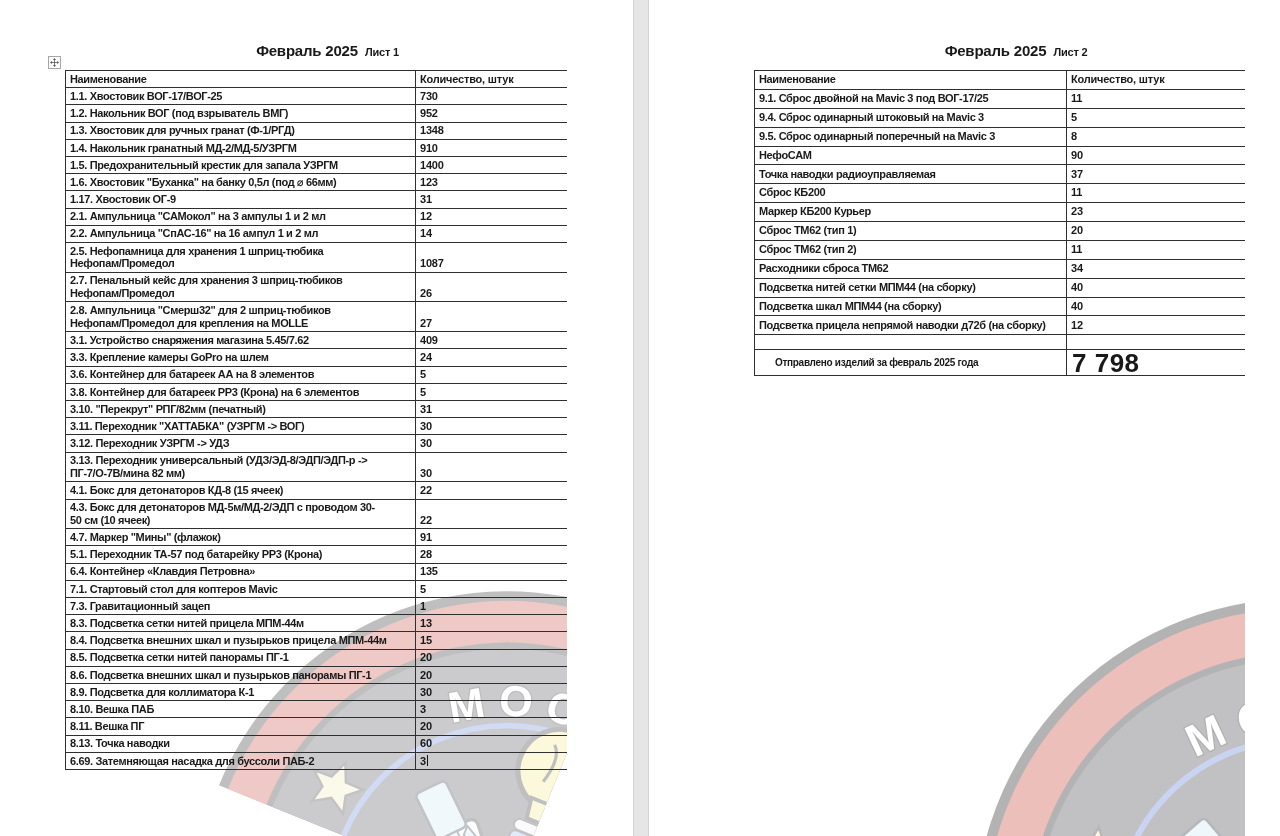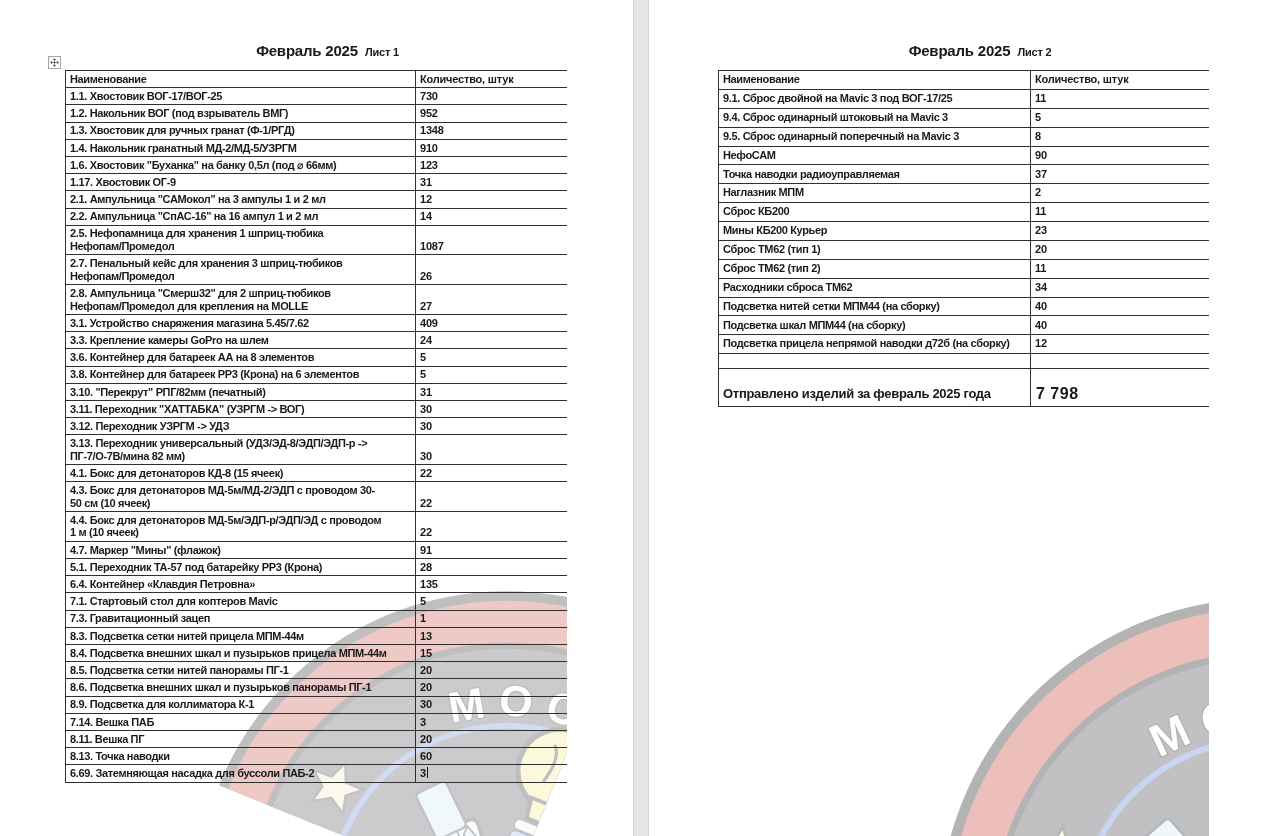--- a/index.html
+++ b/index.html
@@ -3,21 +3,21 @@
 <meta charset="utf-8">
 <style>
   html,body { margin:0; padding:0; }
   body {
     width:1280px; height:836px; position:relative; overflow:hidden;
     background:#ffffff;
     font-family:"Liberation Sans","DejaVu Sans",sans-serif;
   }
   .page { position:absolute; top:0; height:836px; background:#fff; overflow:hidden; }
   #page-1 { left:0; width:567px; }
-  #page-2 { left:649px; width:560px; }
+  #page-2 { left:685px; width:560px; }
   .page-separator {
     position:absolute; top:0; left:633px; width:16px; height:836px;
     background:#e6e6e6; border-left:1px solid #d5d5d5; border-right:1px solid #d5d5d5;
     box-sizing:border-box; z-index:2;
   }
 
   
   .page-title {
     position:absolute; top:42px; text-align:center; z-index:3; color:#191919;
     white-space:nowrap;
@@ -35,22 +35,22 @@
   #table-1 { left:65px; top:70px; width:525px; }
   #table-2 { left:69px; top:70px; width:524px; }
   .sheet th, .sheet td {
     border:1px solid #2f2f2f; font-weight:700; color:#191919;
     font-size:11px; padding:1.8px 4px; text-align:left; overflow:hidden;
   }
   .sheet .c-name { letter-spacing:-0.35px; white-space:pre-line; vertical-align:bottom; line-height:12.6px;margin-top:36px; }
   .sheet .c-qty  { letter-spacing:-0.2px; vertical-align:bottom; line-height:12.6px; }
   #table-2 .c-name, #table-2 .c-qty { line-height:13.5px; padding:2.2px 5px 2.2px 4px; }
   .empty-row td { line-height:9px !important; font-size:8px !important; }
-  .total-row .total-label { font-size:13px; line-height:14px; padding:6px 4px 5px; letter-spacing:-0.3px; vertical-align:bottom; }
-  .total-row .total-value { font-size:16px; line-height:20px; padding:15px 5px 2px; letter-spacing:0.5px; vertical-align:bottom; }
+  .total-row .total-label { font-size:10px; line-height:14px; padding:6px 20px 5px; letter-spacing:-0.3px; vertical-align:bottom; }
+  .total-row .total-value { font-size:26px; line-height:20px; padding:3px 5px 2px; letter-spacing:0.5px; vertical-align:bottom; }
 
   
   .caret { display:inline-block; width:1.3px; height:11px; background:#111; margin-left:1px; vertical-align:-1px; }
 
   
   .move-handle {
     position:absolute; left:48px; top:56px; width:13px; height:13px;
     border:1px solid #a6a6a6; background:#fdfdfd; z-index:4; box-sizing:border-box;
     display:flex; align-items:center; justify-content:center;
   }
@@ -158,20 +158,24 @@
         </tr>
         <tr>
           <td class="c-name">1.3. Хвостовик для ручных гранат (Ф-1/РГД)</td>
           <td class="c-qty">1348</td>
         </tr>
         <tr>
           <td class="c-name">1.4. Накольник гранатный МД-2/МД-5/УЗРГМ</td>
           <td class="c-qty">910</td>
         </tr>
         <tr>
+          <td class="c-name">1.5. Предохранительный крестик для запала УЗРГМ</td>
+          <td class="c-qty">1400</td>
+        </tr>
+        <tr>
           <td class="c-name">1.6. Хвостовик "Буханка" на банку 0,5л (под ⌀ 66мм)</td>
           <td class="c-qty">123</td>
         </tr>
         <tr>
           <td class="c-name">1.17. Хвостовик ОГ-9</td>
           <td class="c-qty">31</td>
         </tr>
         <tr>
           <td class="c-name">2.1. Ампульница "САМокол" на 3 ампулы 1 и 2 мл</td>
           <td class="c-qty">12</td>
@@ -231,25 +235,20 @@
         <tr>
           <td class="c-name">4.1. Бокс для детонаторов КД-8 (15 ячеек)</td>
           <td class="c-qty">22</td>
         </tr>
         <tr>
           <td class="c-name">4.3. Бокс для детонаторов МД-5м/МД-2/ЭДП с проводом 30-
 50 см (10 ячеек)</td>
           <td class="c-qty">22</td>
         </tr>
         <tr>
-          <td class="c-name">4.4. Бокс для детонаторов МД-5м/ЭДП-р/ЭДП/ЭД с проводом
-1 м (10 ячеек)</td>
-          <td class="c-qty">22</td>
-        </tr>
-        <tr>
           <td class="c-name">4.7. Маркер "Мины" (флажок)</td>
           <td class="c-qty">91</td>
         </tr>
         <tr>
           <td class="c-name">5.1. Переходник ТА-57 под батарейку РР3 (Крона)</td>
           <td class="c-qty">28</td>
         </tr>
         <tr>
           <td class="c-name">6.4. Контейнер «Клавдия Петровна»</td>
           <td class="c-qty">135</td>
@@ -276,21 +275,21 @@
         </tr>
         <tr>
           <td class="c-name">8.6. Подсветка внешних шкал и пузырьков панорамы ПГ-1</td>
           <td class="c-qty">20</td>
         </tr>
         <tr>
           <td class="c-name">8.9. Подсветка для коллиматора К-1</td>
           <td class="c-qty">30</td>
         </tr>
         <tr>
-          <td class="c-name">7.14. Вешка ПАБ</td>
+          <td class="c-name">8.10. Вешка ПАБ</td>
           <td class="c-qty">3</td>
         </tr>
         <tr>
           <td class="c-name">8.11. Вешка ПГ</td>
           <td class="c-qty">20</td>
         </tr>
         <tr>
           <td class="c-name">8.13. Точка наводки</td>
           <td class="c-qty">60</td>
         </tr>
@@ -343,29 +342,25 @@
         </tr>
         <tr>
           <td class="c-name">НефоСАМ</td>
           <td class="c-qty">90</td>
         </tr>
         <tr>
           <td class="c-name">Точка наводки радиоуправляемая</td>
           <td class="c-qty">37</td>
         </tr>
         <tr>
-          <td class="c-name">Наглазник МПМ</td>
-          <td class="c-qty">2</td>
-        </tr>
-        <tr>
           <td class="c-name">Сброс КБ200</td>
           <td class="c-qty">11</td>
         </tr>
         <tr>
-          <td class="c-name">Мины КБ200 Курьер</td>
+          <td class="c-name">Маркер КБ200 Курьер</td>
           <td class="c-qty">23</td>
         </tr>
         <tr>
           <td class="c-name">Сброс ТМ62 (тип 1)</td>
           <td class="c-qty">20</td>
         </tr>
         <tr>
           <td class="c-name">Сброс ТМ62 (тип 2)</td>
           <td class="c-qty">11</td>
         </tr>

